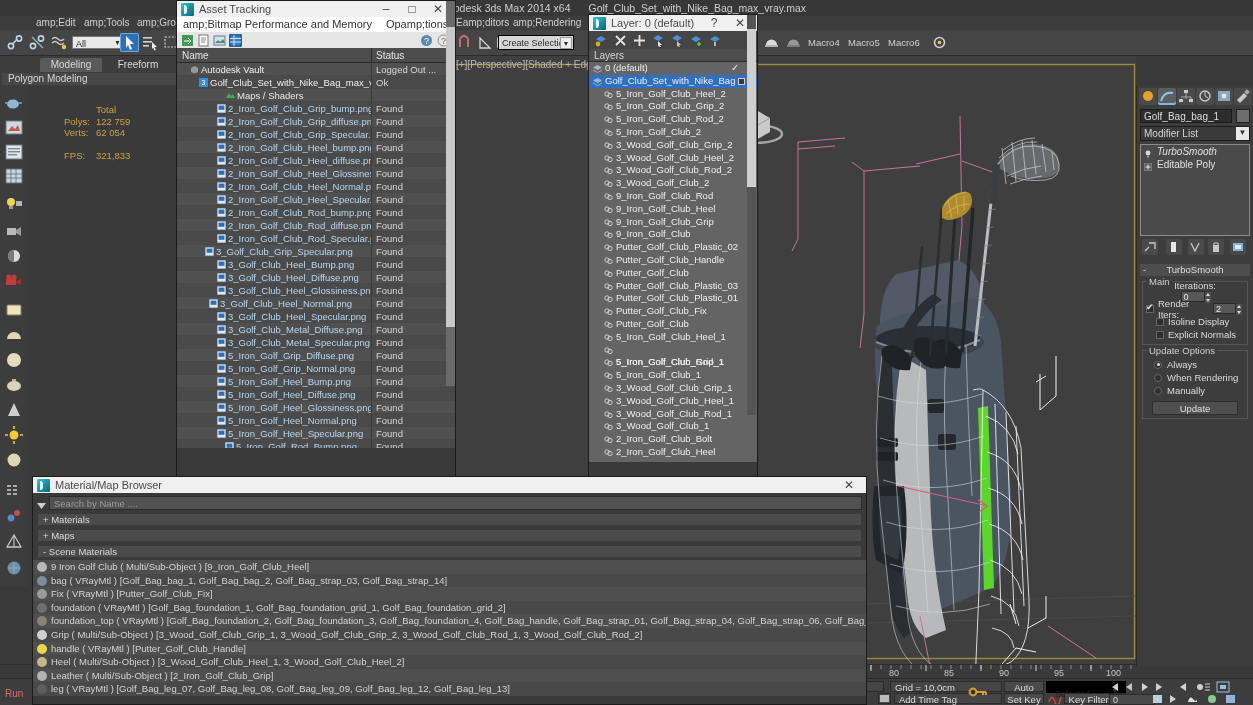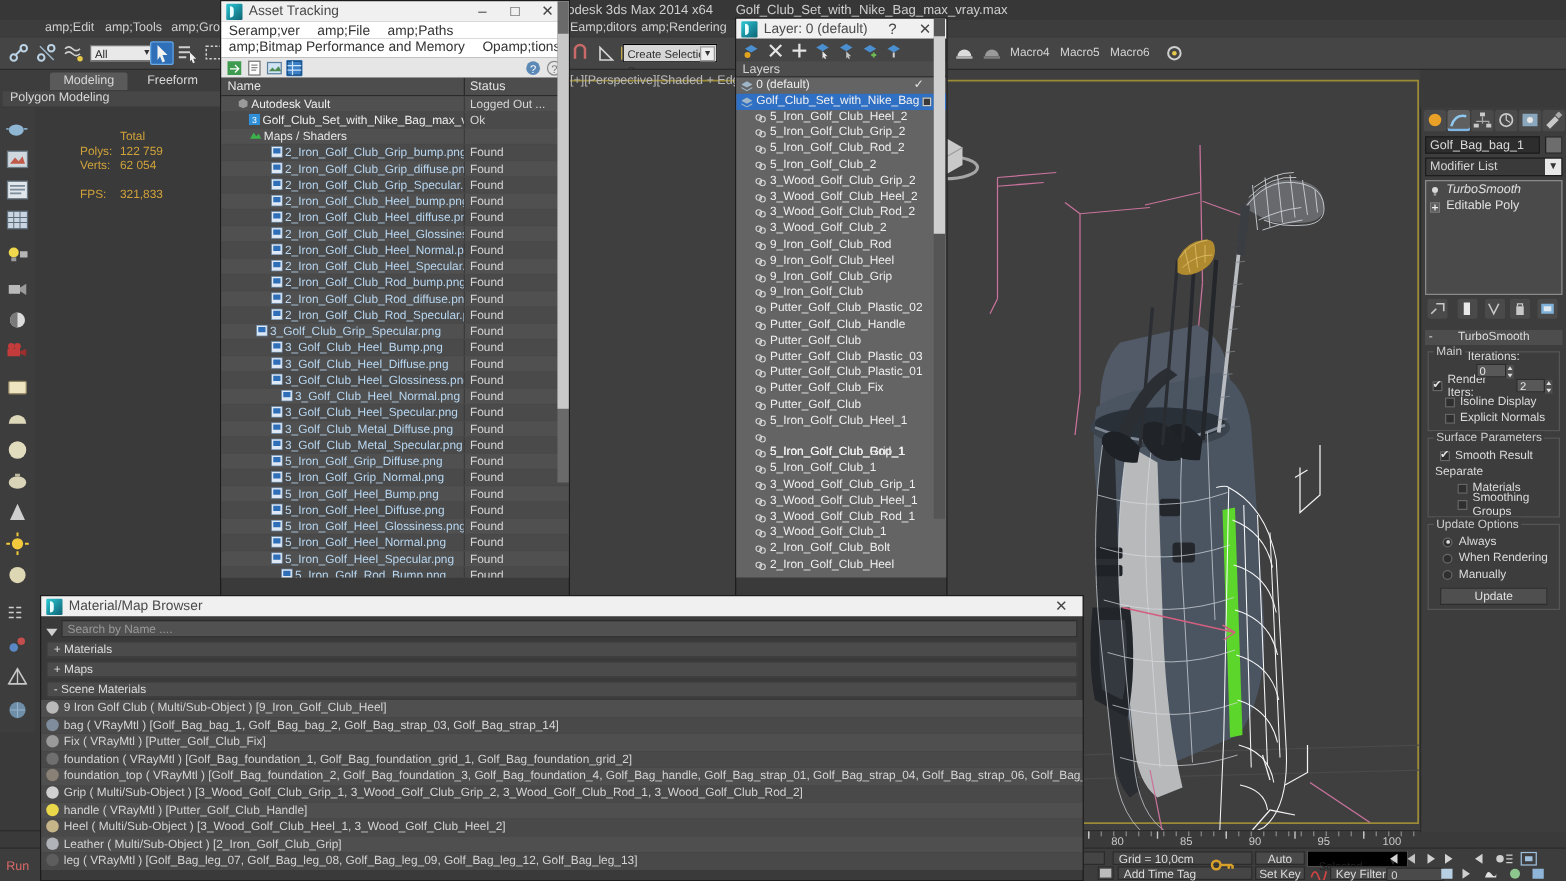--- a/index.html
+++ b/index.html
@@ -711,38 +711,20 @@
           <div class="fline" style="padding-left:10px;">
             <span class="cbx"></span>
             <span>Isoline Display</span>
           </div>
           <div class="fline" style="padding-left:10px;">
             <span class="cbx"></span>
             <span>Explicit Normals</span>
           </div>
         </div>
 
-        <div class="grpbox">
-          <span class="gl">Surface Parameters</span>
-          <div class="fline" style="padding-left:6px;">
-            <span class="cbx on"></span>
-            <span>Smooth Result</span>
-          </div>
-          <div class="fline" style="padding-left:2px;">
-            <span>Separate</span>
-          </div>
-          <div class="fline" style="padding-left:20px;">
-            <span class="cbx"></span>
-            <span>Materials</span>
-          </div>
-          <div class="fline" style="padding-left:20px;">
-            <span class="cbx"></span>
-            <span>Smoothing Groups</span>
-          </div>
-        </div>
 
         <div class="grpbox">
           <span class="gl">Update Options</span>
           <div class="fline" style="padding-left:8px;">
             <span class="rdo on"></span>
             <span>Always</span>
           </div>
           <div class="fline" style="padding-left:8px;">
             <span class="rdo"></span>
             <span>When Rendering</span>
@@ -836,25 +818,20 @@
   </div>
 
   <div class="abs win" id="assetwin">
     <div class="titlebar">
       <span class="maxlogo"></span>
       <span class="tl-title">Asset Tracking</span>
       <span class="tl-btn">–</span>
       <span class="tl-btn">□</span>
       <span class="tl-btn">✕</span>
     </div>
-    <div class="menurow" style="padding-bottom:0;">
-      <span>Seramp;ver</span>
-      <span>amp;File</span>
-      <span>amp;Paths</span>
-    </div>
     <div class="menurow" style="padding-top:1px;">
       <span>amp;Bitmap Performance and Memory</span>
       <span>Opamp;tions</span>
     </div>
     <div class="toolbar2">
       <span class="ticon">
         <svg width="13" height="13" viewBox="0 0 13 13">
             <rect x="1" y="1" width="11" height="11" fill="#3e9b4f"></rect>
         <path d="M3 7h7M7 4l3 3-3 3" stroke="#fff" fill="none"></path>
           </svg></span>
@@ -900,21 +877,21 @@
           <span class="c2">Logged Out ...</span>
         </div>
         <div class="atrow b">
           <span class="c1" style="padding-left: 22px;"><span class="fic"><svg width="9" height="9" viewBox="0 0 9 9">
                 <rect x="0" y="0" width="9" height="9" fill="#2f8fd8"></rect>
                 <text x="4.5" y="7" font-size="7" fill="#fff" text-anchor="middle">3</text>
               </svg></span><span style="color: rgb(239, 239, 239);">Golf_Club_Set_with_Nike_Bag_max_vray.max</span></span>
           <span class="c2">Ok</span>
         </div>
         <div class="atrow a">
-          <span class="c1" style="padding-left: 23px;"><span class="fic"><svg width="9" height="9" viewBox="0 0 9 9">
+          <span class="c1" style="padding-left: 49px;"><span class="fic"><svg width="9" height="9" viewBox="0 0 9 9">
                 <path d="M0 7l3-5 2 3 2-2 2 4z" fill="#3bb24a"></path>
               </svg></span><span style="color: rgb(230, 230, 230);">Maps / Shaders</span></span>
           <span class="c2"></span>
         </div>
         <div class="atrow b">
           <span class="c1" style="padding-left: 40px;"><span class="fic"><svg width="9" height="9" viewBox="0 0 9 9">
                 <rect x="0" y="0" width="9" height="9" fill="#dfe9f5" stroke="#5a7d9c"></rect>
                 <rect x="1.6" y="1.6" width="5.8" height="4.2" fill="#2f6fb8"></rect>
               </svg></span><span style="color: rgb(183, 214, 240);">2_Iron_Golf_Club_Grip_bump.png</span></span>
           <span class="c2">Found</span>
@@ -1011,21 +988,21 @@
           <span class="c2">Found</span>
         </div>
         <div class="atrow b">
           <span class="c1" style="padding-left: 40px;"><span class="fic"><svg width="9" height="9" viewBox="0 0 9 9">
                 <rect x="0" y="0" width="9" height="9" fill="#dfe9f5" stroke="#5a7d9c"></rect>
                 <rect x="1.6" y="1.6" width="5.8" height="4.2" fill="#2f6fb8"></rect>
               </svg></span><span style="color: rgb(183, 214, 240);">3_Golf_Club_Heel_Glossiness.png</span></span>
           <span class="c2">Found</span>
         </div>
         <div class="atrow a">
-          <span class="c1" style="padding-left: 48px;"><span class="fic"><svg width="9" height="9" viewBox="0 0 9 9">
+          <span class="c1" style="padding-left: 32px;"><span class="fic"><svg width="9" height="9" viewBox="0 0 9 9">
                 <rect x="0" y="0" width="9" height="9" fill="#dfe9f5" stroke="#5a7d9c"></rect>
                 <rect x="1.6" y="1.6" width="5.8" height="4.2" fill="#2f6fb8"></rect>
               </svg></span><span style="color: rgb(183, 214, 240);">3_Golf_Club_Heel_Normal.png</span></span>
           <span class="c2">Found</span>
         </div>
         <div class="atrow b">
           <span class="c1" style="padding-left: 40px;"><span class="fic"><svg width="9" height="9" viewBox="0 0 9 9">
                 <rect x="0" y="0" width="9" height="9" fill="#dfe9f5" stroke="#5a7d9c"></rect>
                 <rect x="1.6" y="1.6" width="5.8" height="4.2" fill="#2f6fb8"></rect>
               </svg></span><span style="color: rgb(183, 214, 240);">3_Golf_Club_Heel_Specular.png</span></span>

